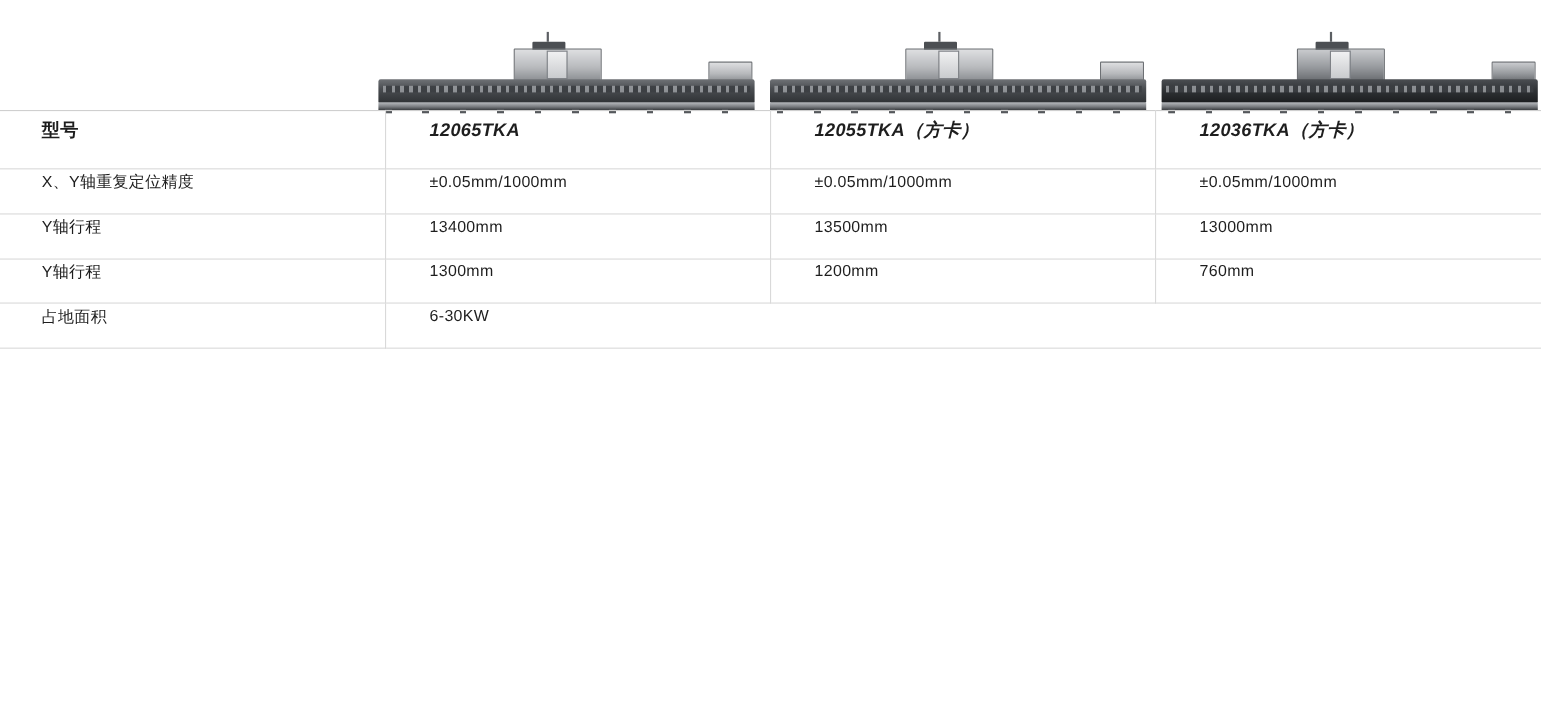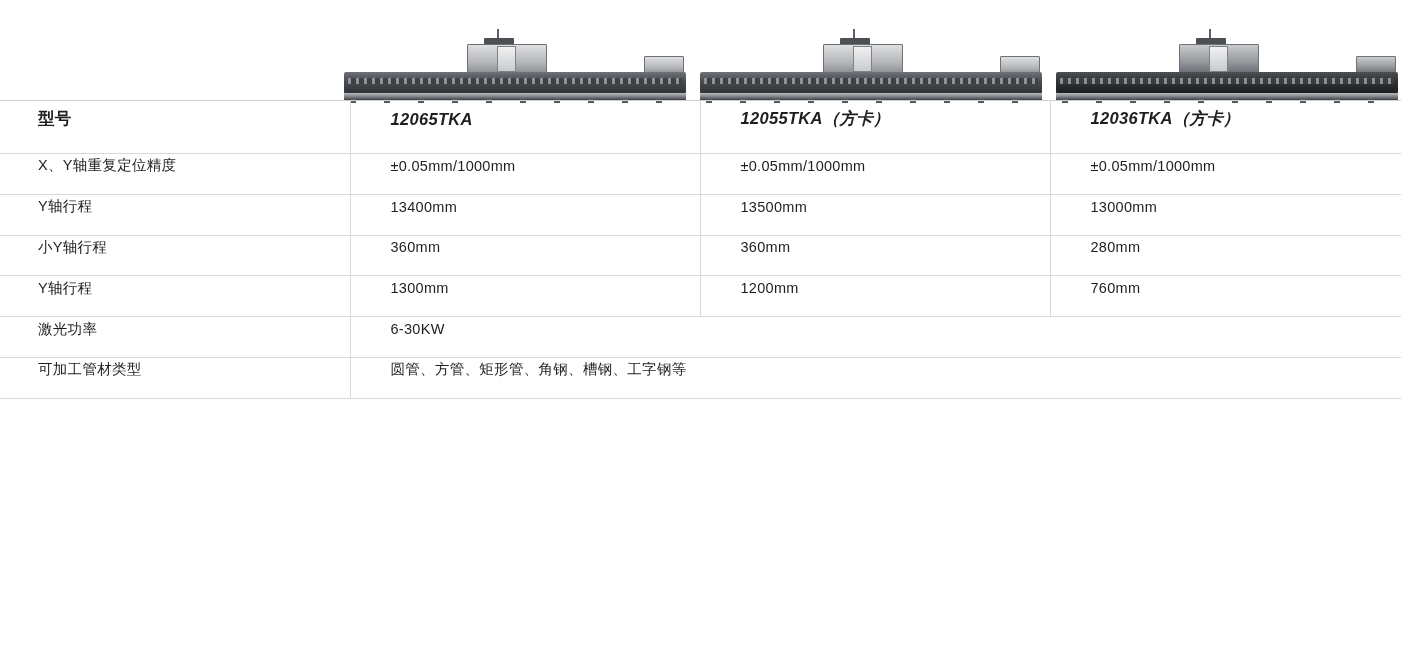--- a/index.html
+++ b/index.html
@@ -252,35 +252,25 @@
         <td class="val">±0.05mm/1000mm</td>
         <td class="val">±0.05mm/1000mm</td>
       </tr>
       <tr>
         <td class="label">Y轴行程</td>
         <td class="val">13400mm</td>
         <td class="val">13500mm</td>
         <td class="val">13000mm</td>
       </tr>
       <tr>
-        <td class="label">小Y轴行程</td>
-        <td class="val">360mm</td>
-        <td class="val">360mm</td>
-        <td class="val">280mm</td>
-      </tr>
-      <tr>
         <td class="label">Y轴行程</td>
         <td class="val">1300mm</td>
         <td class="val">1200mm</td>
         <td class="val">760mm</td>
       </tr>
       <tr class="span-row">
-        <td class="label">激光功率</td>
+        <td class="label">占地面积</td>
         <td class="val-span" colspan="3">6-30KW</td>
-      </tr>
-      <tr class="span-row">
-        <td class="label">可加工管材类型</td>
-        <td class="val-span" colspan="3">圆管、方管、矩形管、角钢、槽钢、工字钢等</td>
       </tr>
     </tbody>
   </table>
 
 </div>
 
 </body></html>

